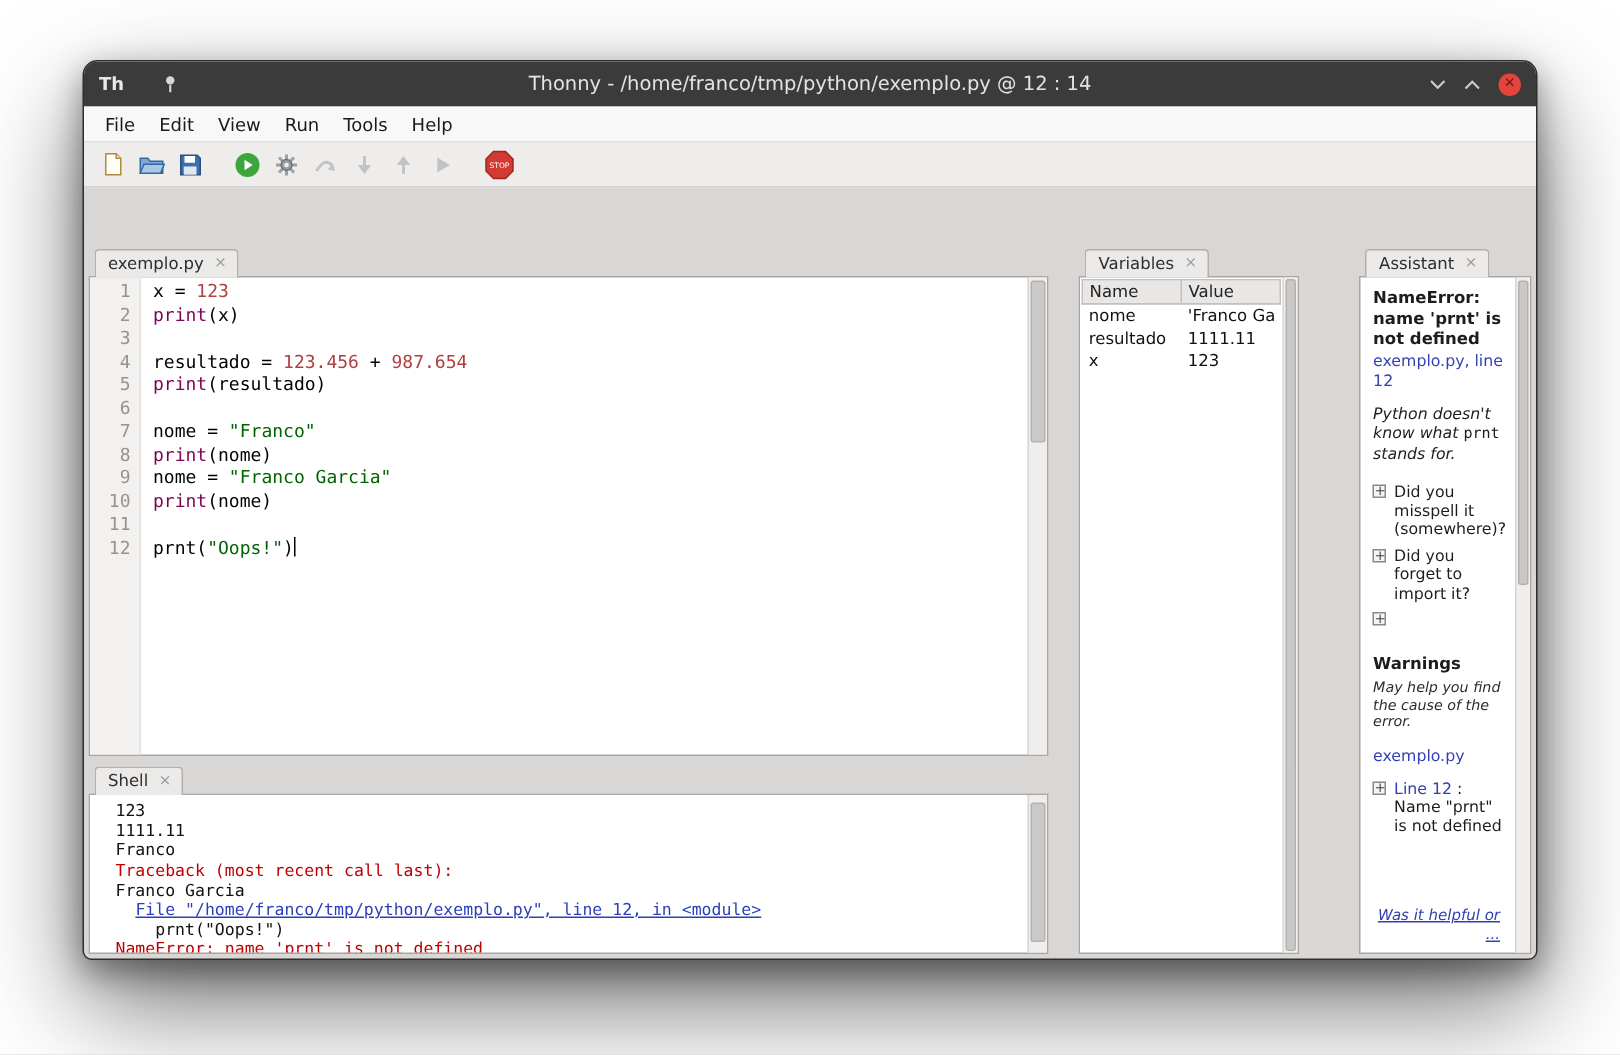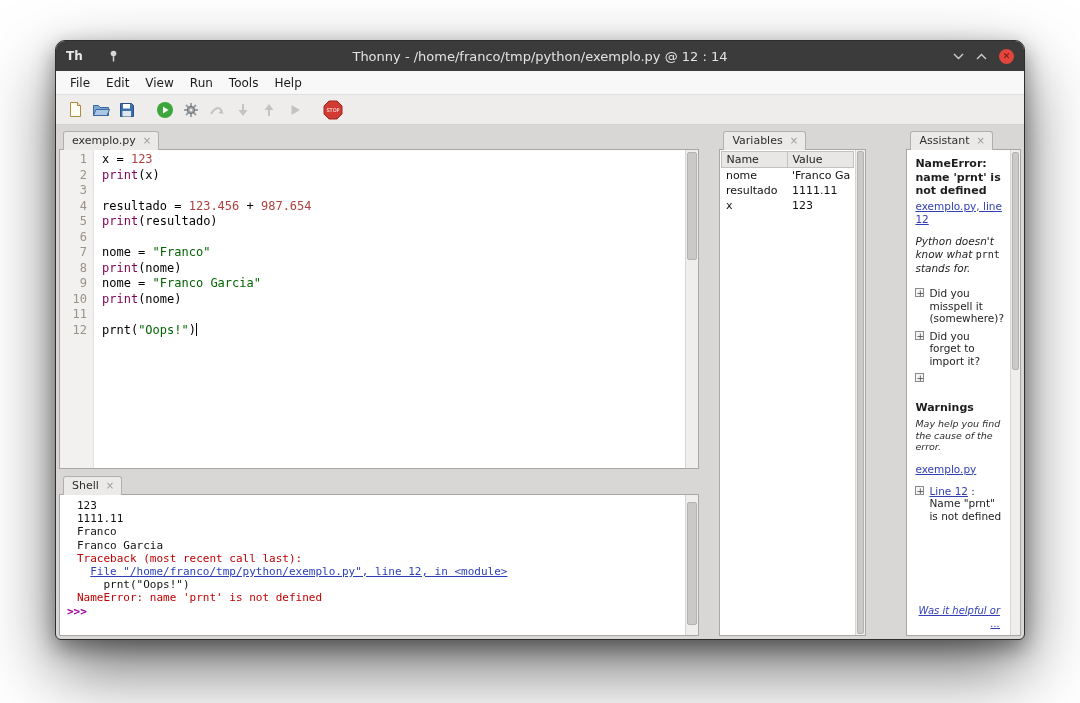--- a/index.html
+++ b/index.html
@@ -27,21 +27,21 @@
   
   .menubar { flex:0 0 24px; background:#f8f8f8; border-bottom:1px solid #e2e0de;
     display:flex; align-items:center; padding:0 6px; font-size:12px; color:#1a1a1a; }
   .menu-item { padding:3px 8px; }
   
   .toolbar { flex:0 0 30px; background:#efedec; border-bottom:1px solid #d3d1cf;
     display:flex; align-items:center; gap:4px; padding:0 8px; }
   .tool-btn { width:22px; height:24px; display:flex; align-items:center; justify-content:center; }
   .tool-sep { width:8px; }
   
-  .main { flex:1; display:flex; gap:20px; padding:3px; min-height:0; }
+  .main { flex:1; display:flex; gap:20px; padding:3px; min-height:0;margin-top:35px; }
   .left-col { flex:1; min-width:0; display:flex; flex-direction:column; gap:4px; }
   .right-col { flex:0 0 150px; display:flex; flex-direction:row; gap:4px; min-height:0; }
   .panel { display:flex; flex-direction:column; min-height:0; }
   .tab-row { flex:0 0 21px; display:flex; align-items:flex-end; padding-left:4px; }
   .tab { background:#eceae8; border:1px solid #b2afac; border-bottom:none; border-radius:3px 3px 0 0;
     padding:2px 7px 3px 8px; font-size:11px; color:#2d2d2d; display:flex; align-items:center; gap:7px;
     position:relative; z-index:2; margin-bottom:-1px; }
   .tab-close { color:#9a9a9a; font-size:10px; line-height:10px; }
   .panel-body { flex:1; background:#ffffff; border:1px solid #a9a6a3; min-height:0; display:flex; position:relative; }
   
@@ -75,21 +75,21 @@
   table.vars { border-collapse:collapse; width:100%; table-layout:fixed; font-size:11px; }
   table.vars th { width:66px; background:#e9e7e5; border:1px solid #c3c1bf; font-weight:normal;
     text-align:left; padding:1px 4px; color:#222; }
   table.vars td { padding:1px 4px; color:#111; white-space:nowrap; overflow:hidden; }
   .vscroll.slim { flex:0 0 10px; }
   
   .assistant-panel { flex:1;padding-left:36px; }
   .assistant-content { flex:1; min-width:0; overflow:hidden; padding:7px 6px 4px 8px;
     font-size:10.5px; line-height:13px; color:#1d1d1d; display:flex; flex-direction:column; }
   .err-title { font-weight:bold; font-size:11px; line-height:13.5px; }
-  .a-link { color:#3340b4; text-decoration:underline; cursor:pointer; }
+  .a-link { color:#3340b4; cursor:pointer; }
   .loc-link { display:block; margin-top:2px; }
   .expl { font-style:italic; margin-top:9px; line-height:13.5px; }
   .mono { font-family:"DejaVu Sans Mono","Liberation Mono",monospace; font-style:normal; font-size:10px; }
   .sugg-list { margin-top:7px; }
   .sugg { display:flex; gap:5px; margin-top:5px; }
   .plus-box { flex:0 0 9px; width:9px; height:9px; border:1px solid #8a8a8a; background:#f5f5f5;
     color:#444; font-size:9px; line-height:8px; text-align:center; margin-top:1px; }
   .sugg-text { flex:1; line-height:12.5px; }
   .warnings-title { font-weight:bold; margin-top:19px; font-size:11px; }
   .warnings-note { font-style:italic; font-size:9.5px; line-height:11.5px; color:#2c2c2c; margin-top:4px; }
@@ -250,22 +250,22 @@
           <div class="tab">
             <span>Shell</span>
             <span class="tab-close">×</span>
           </div>
         </div>
         <div class="panel-body">
           <div class="shell-out">
               <div class="shell-line"><span class="seg-out">123</span></div>
               <div class="shell-line"><span class="seg-out">1111.11</span></div>
               <div class="shell-line"><span class="seg-out">Franco</span></div>
+              <div class="shell-line"><span class="seg-err">Traceback (most recent call last):</span></div>
               <div class="shell-line"><span class="seg-out">Franco Garcia</span></div>
-              <div class="shell-line"><span class="seg-err">Traceback (most recent call last):</span></div>
               <div class="shell-line"><span class="seg-plain">  </span><span class="seg-link">File "/home/franco/tmp/python/exemplo.py", line 12, in &lt;module&gt;</span></div>
               <div class="shell-line"><span class="seg-out">    prnt("Oops!")</span></div>
               <div class="shell-line"><span class="seg-err">NameError: name 'prnt' is not defined</span></div>
               <div class="shell-line prompt-line"><span class="seg-prompt">&gt;&gt;&gt; </span></div>
             </div>
           <div class="vscroll">
             <div class="thumb" style="top:5%;height:88%;"></div>
           </div>
         </div>
       </div>

